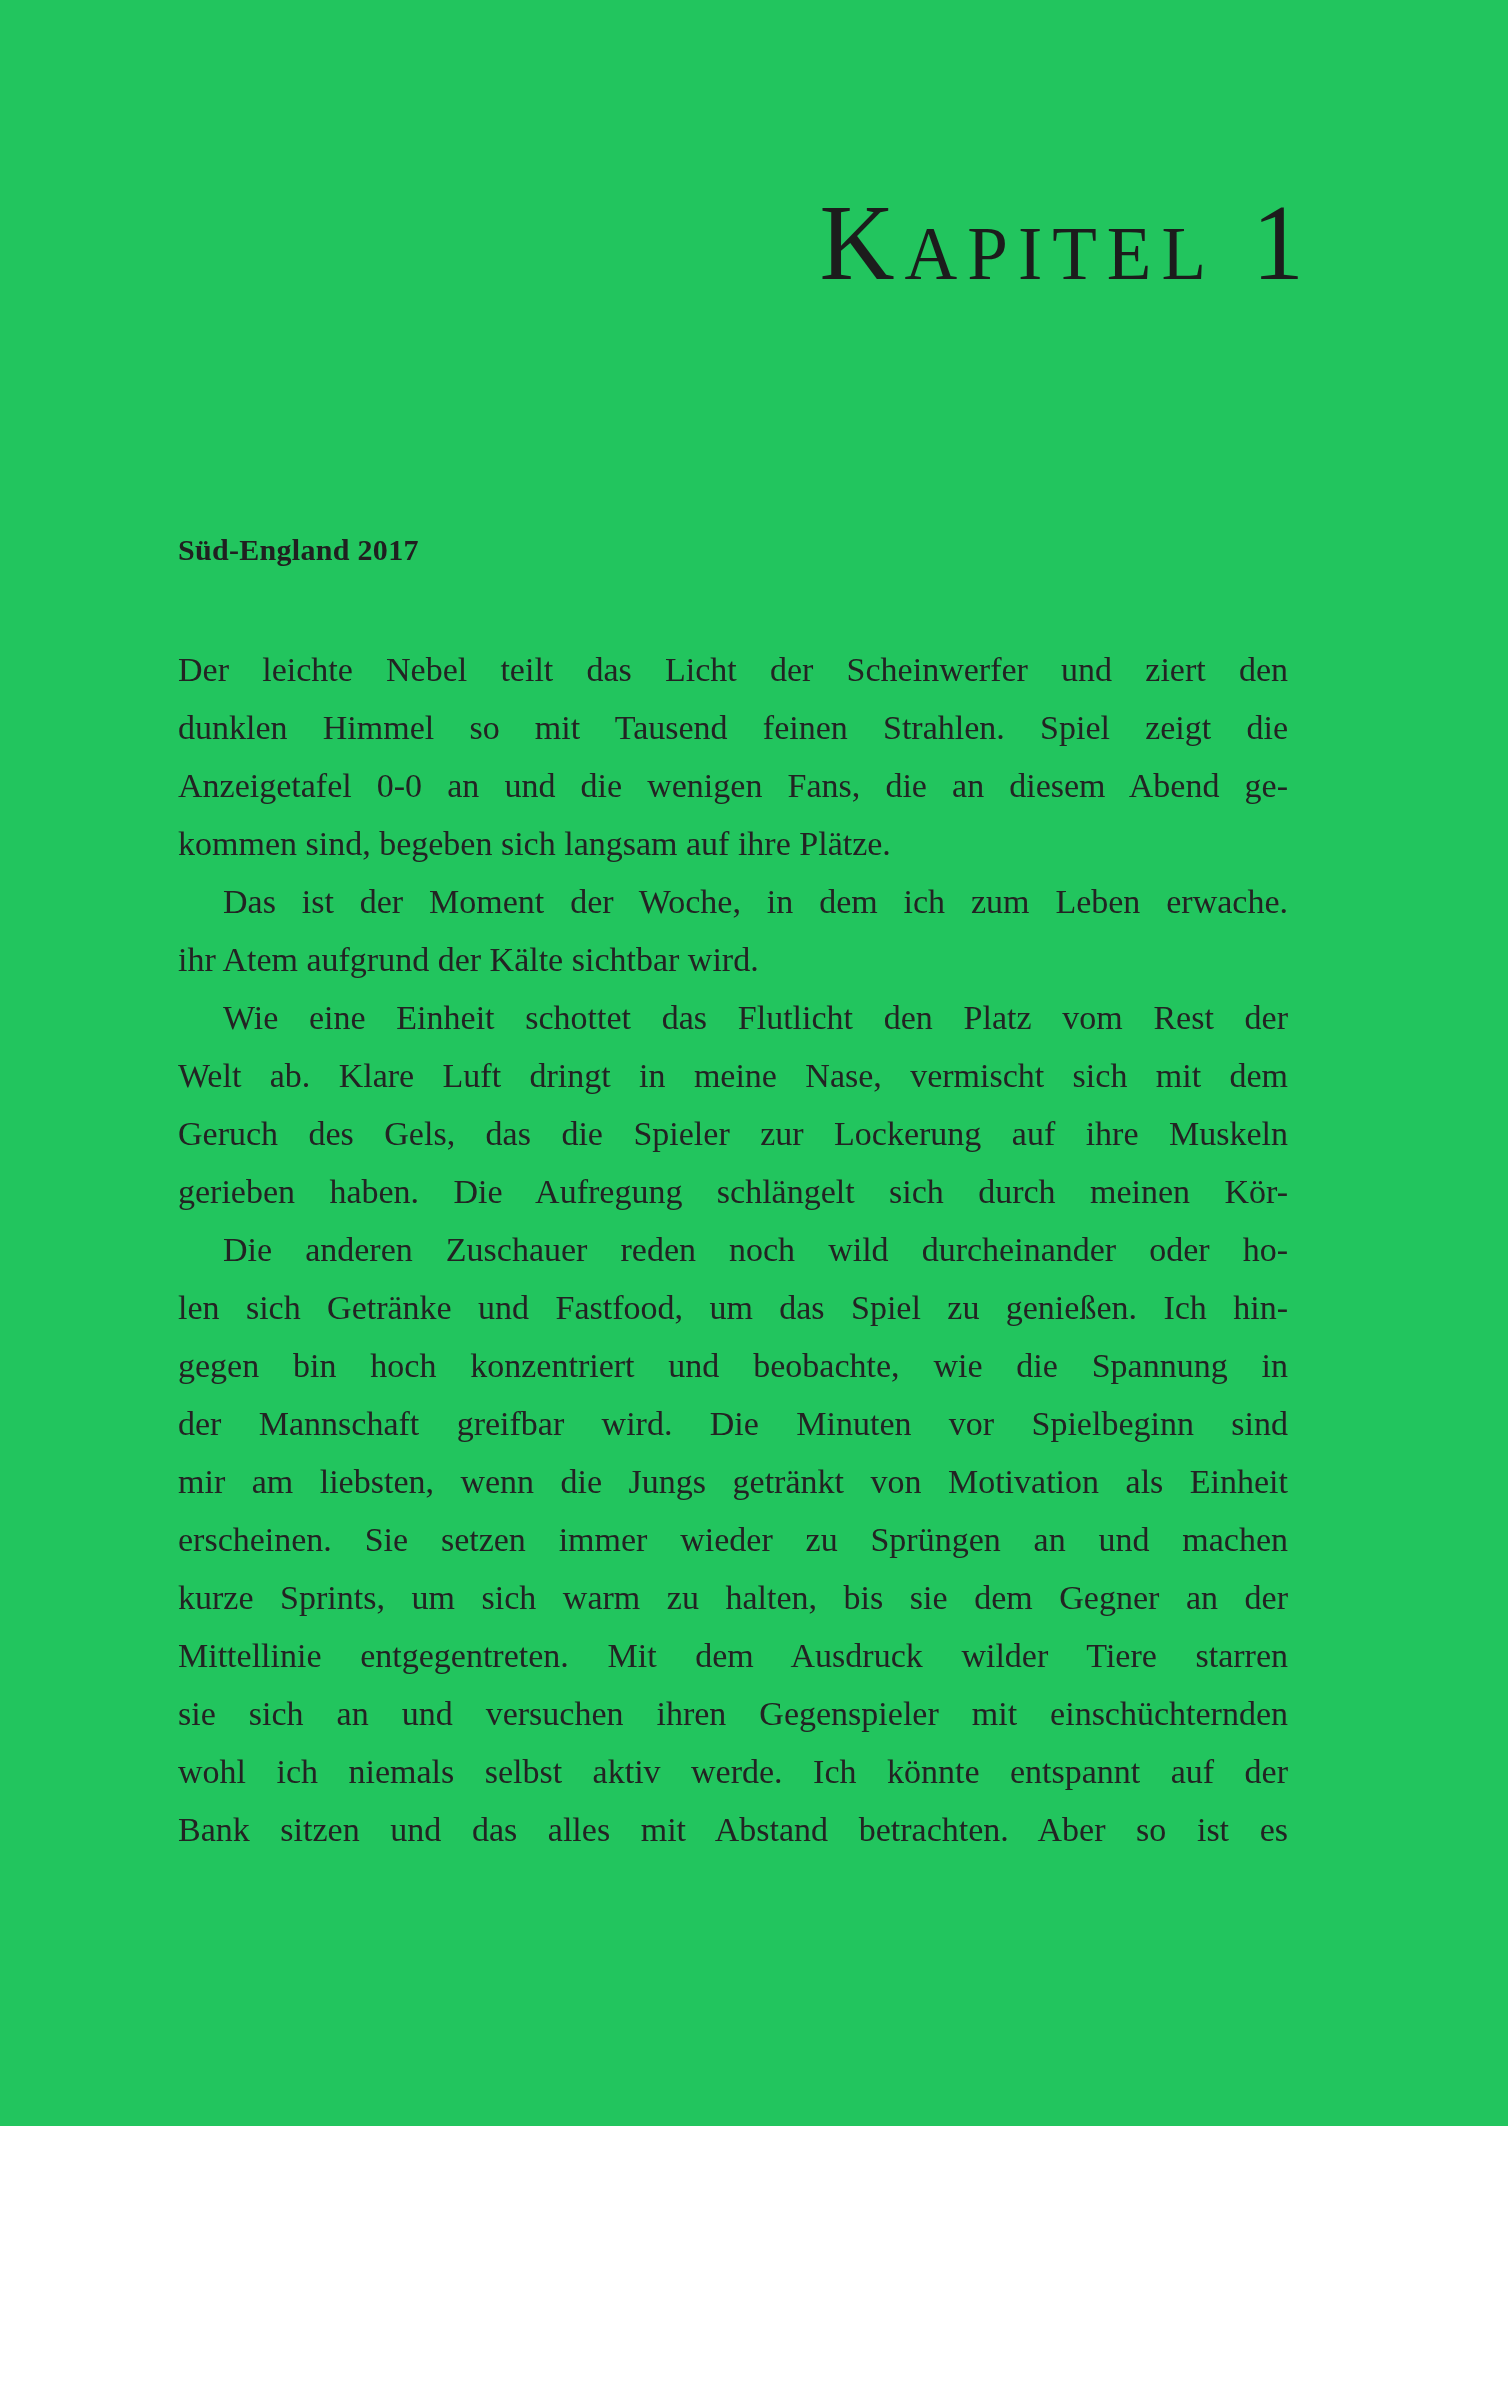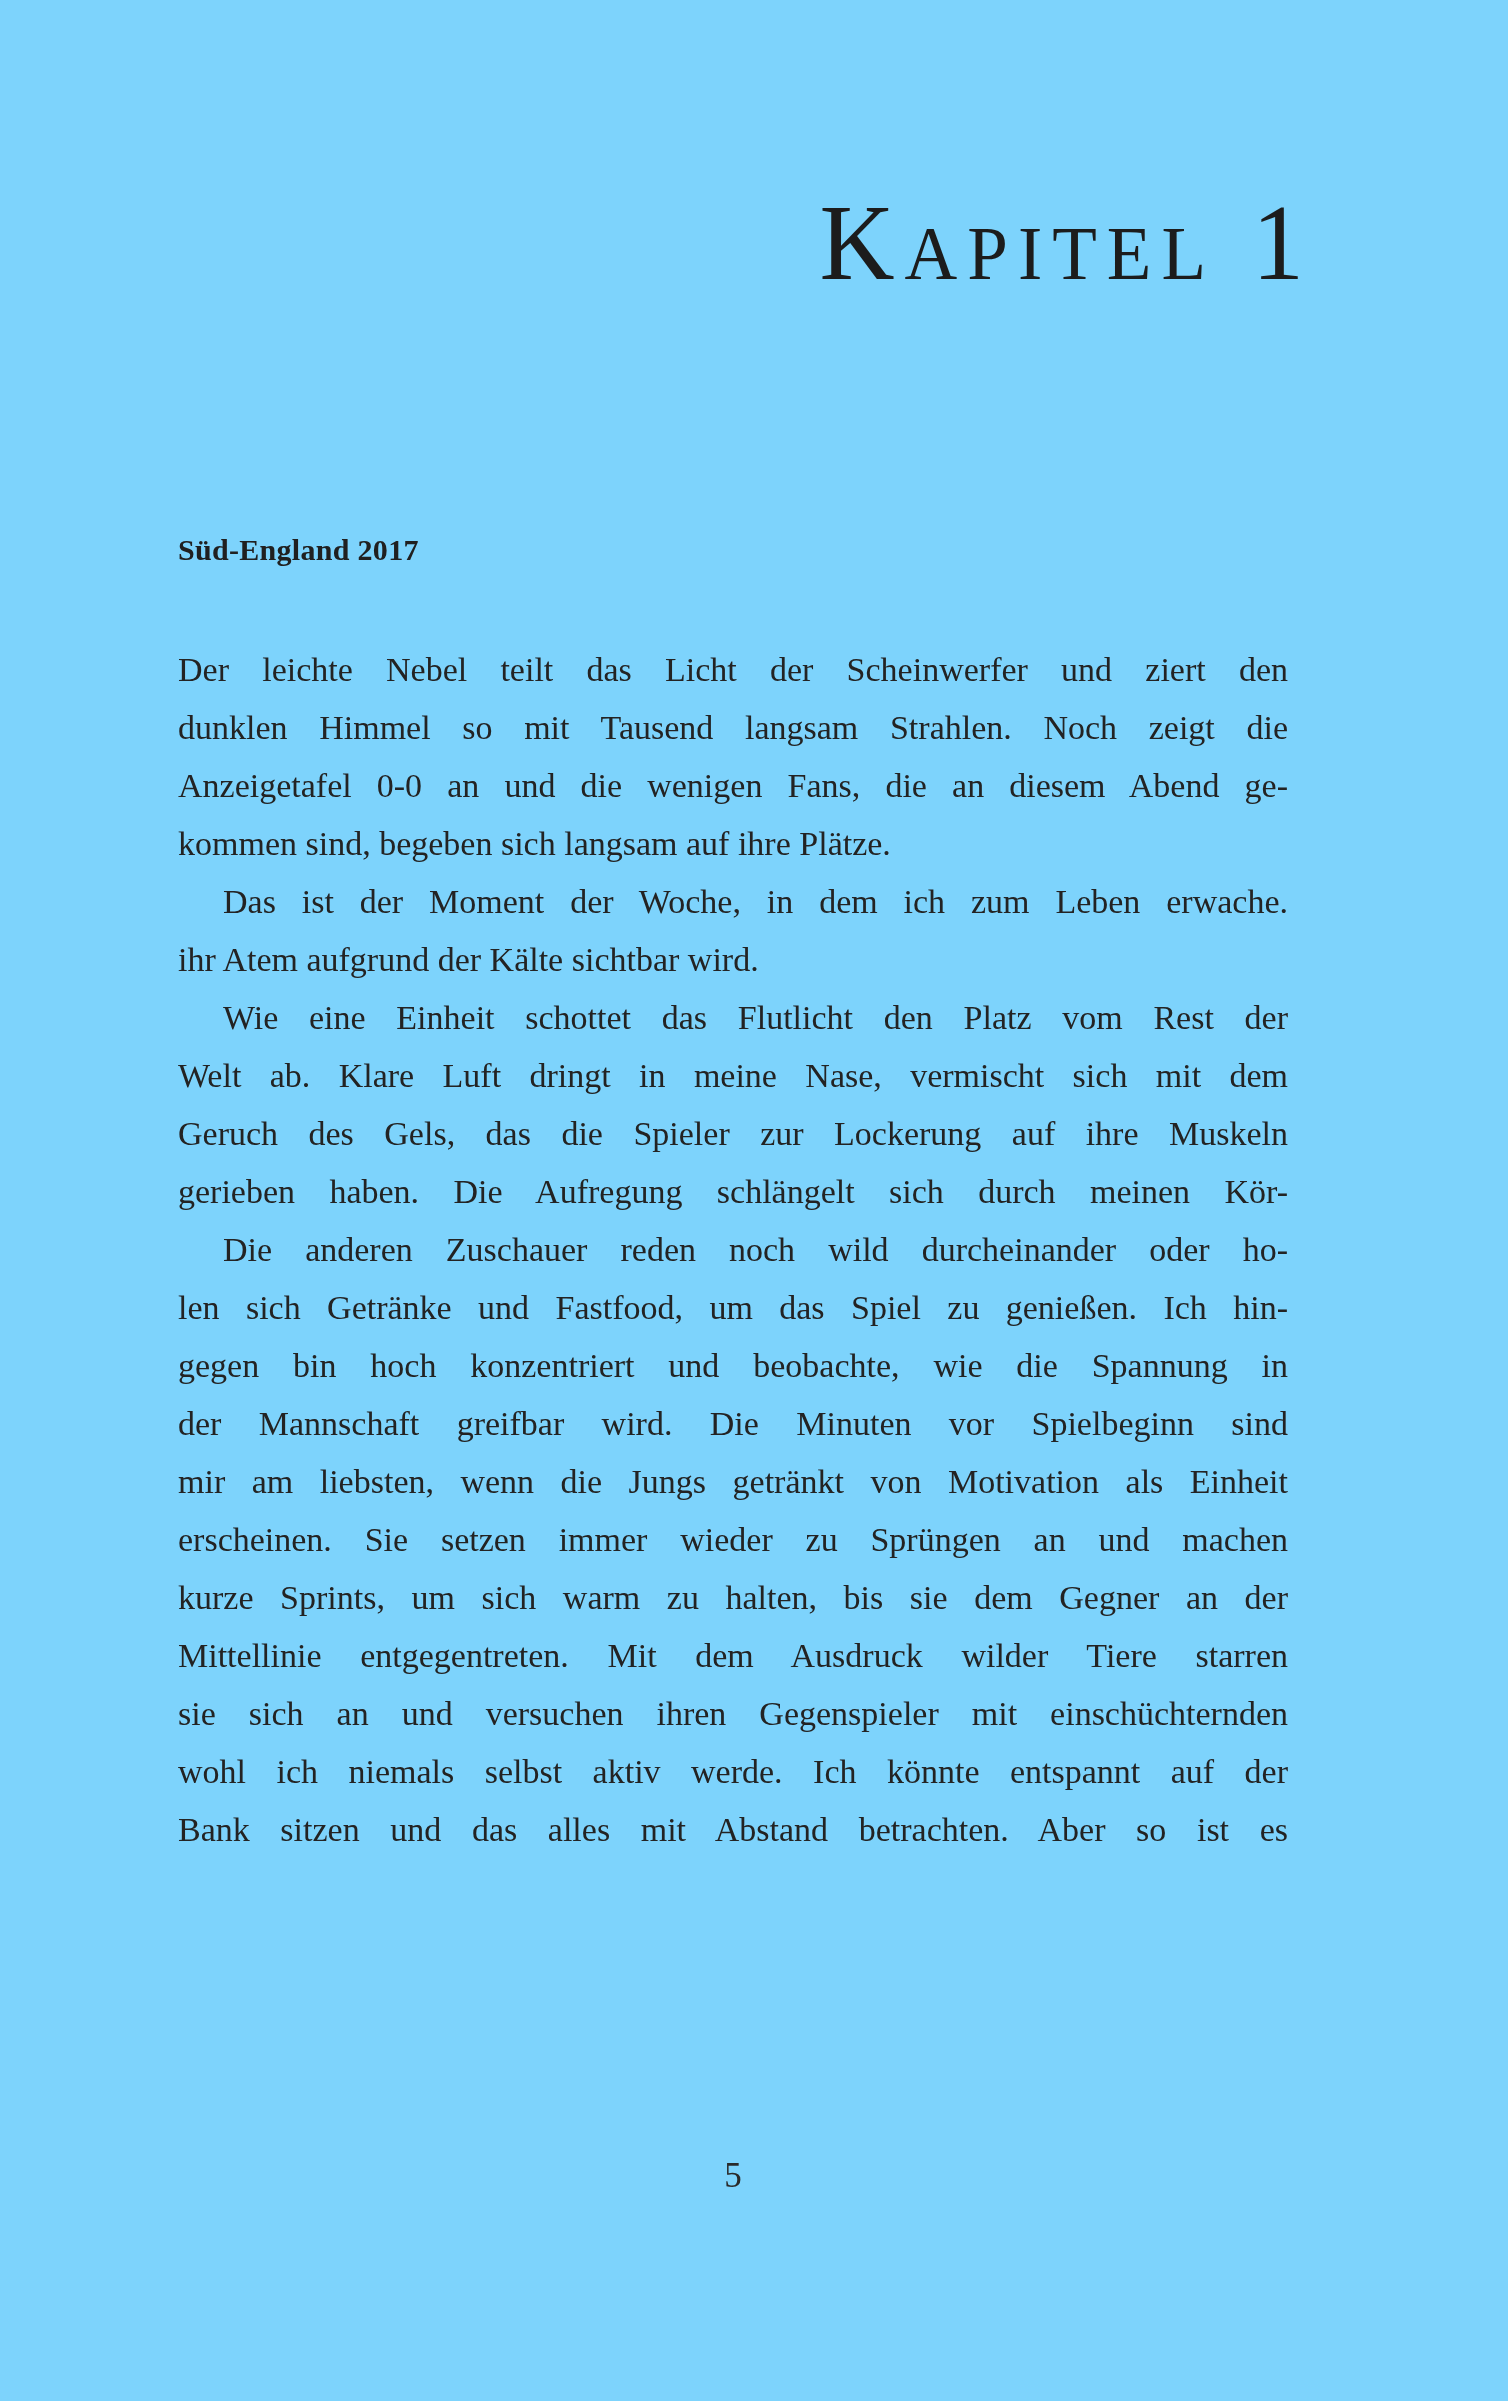--- a/index.html
+++ b/index.html
@@ -3,22 +3,22 @@
 <meta charset="utf-8">
 <style>
   html, body {
     margin: 0;
     padding: 0;
     background: #ffffff;
   }
   .page {
     position: relative;
     width: 1508px;
-    height: 2401px;
-    background: #7dd3fc;
+    height: 2126px;
+    background: #22c55e;
     font-family: "Liberation Serif", serif;
     color: #232323;
     overflow: hidden;
   }
   .chapter {
     position: absolute;
     top: 189px;
     right: 194px;
     margin: 0;
     font-family: "Liberation Serif", serif;
@@ -84,21 +84,21 @@
 <div class="page">
 
   <h1 class="chapter">Kapitel 1</h1>
 
   <h2 class="section">Süd-England 2017</h2>
 
   <div class="body-text">
 
     <p class="para">
       <span class="line">Der leichte Nebel teilt das Licht der Scheinwerfer und ziert den</span>
-      <span class="line">dunklen Himmel so mit Tausend langsam Strahlen. Noch zeigt die</span>
+      <span class="line">dunklen Himmel so mit Tausend feinen Strahlen. Spiel zeigt die</span>
       <span class="line">Anzeigetafel 0-0 an und die wenigen Fans, die an diesem Abend ge-</span>
       <span class="line end">kommen sind, begeben sich langsam auf ihre Plätze.</span>
     </p>
 
     <p class="para">
       <span class="line indent">Das ist der Moment der Woche, in dem ich zum Leben erwache.</span>
       <span class="line end">ihr Atem aufgrund der Kälte sichtbar wird.</span>
     </p>
 
     <p class="para">

